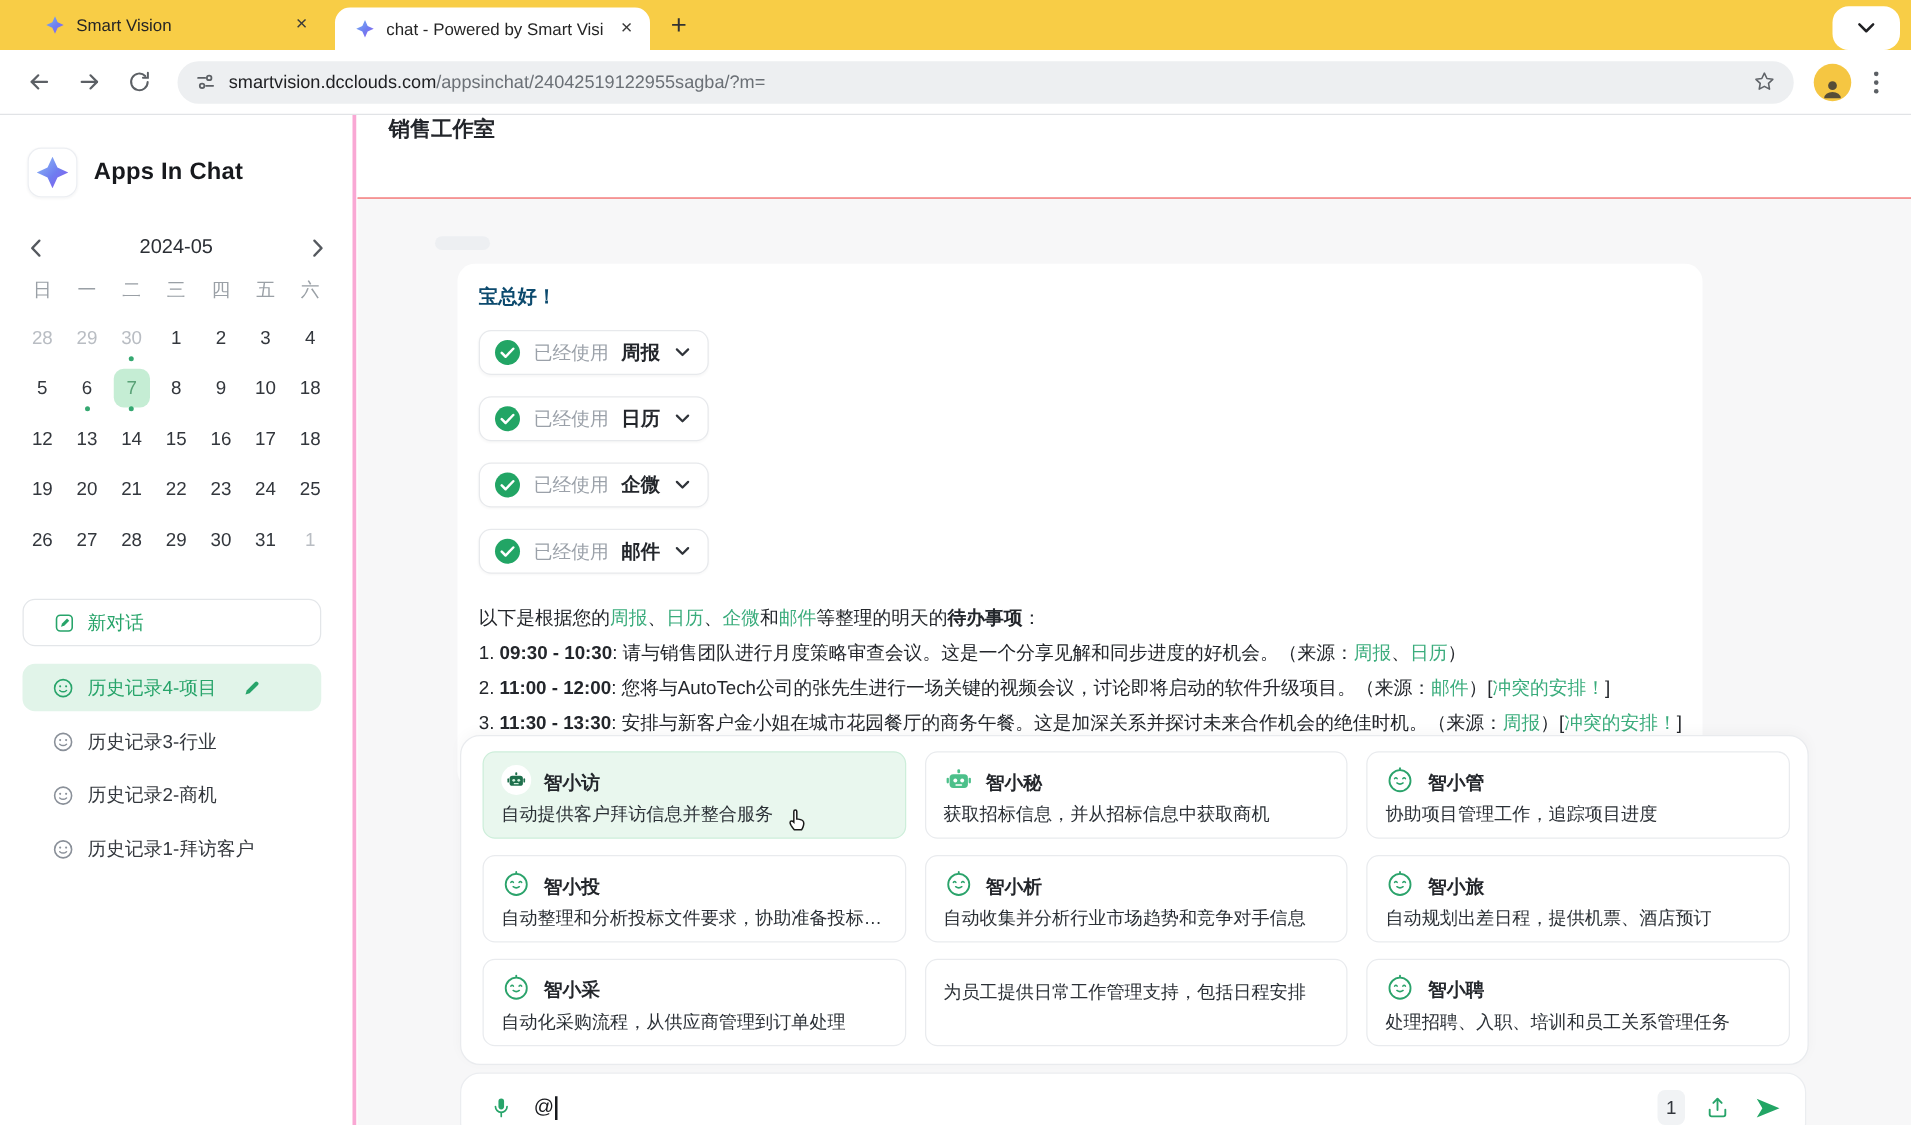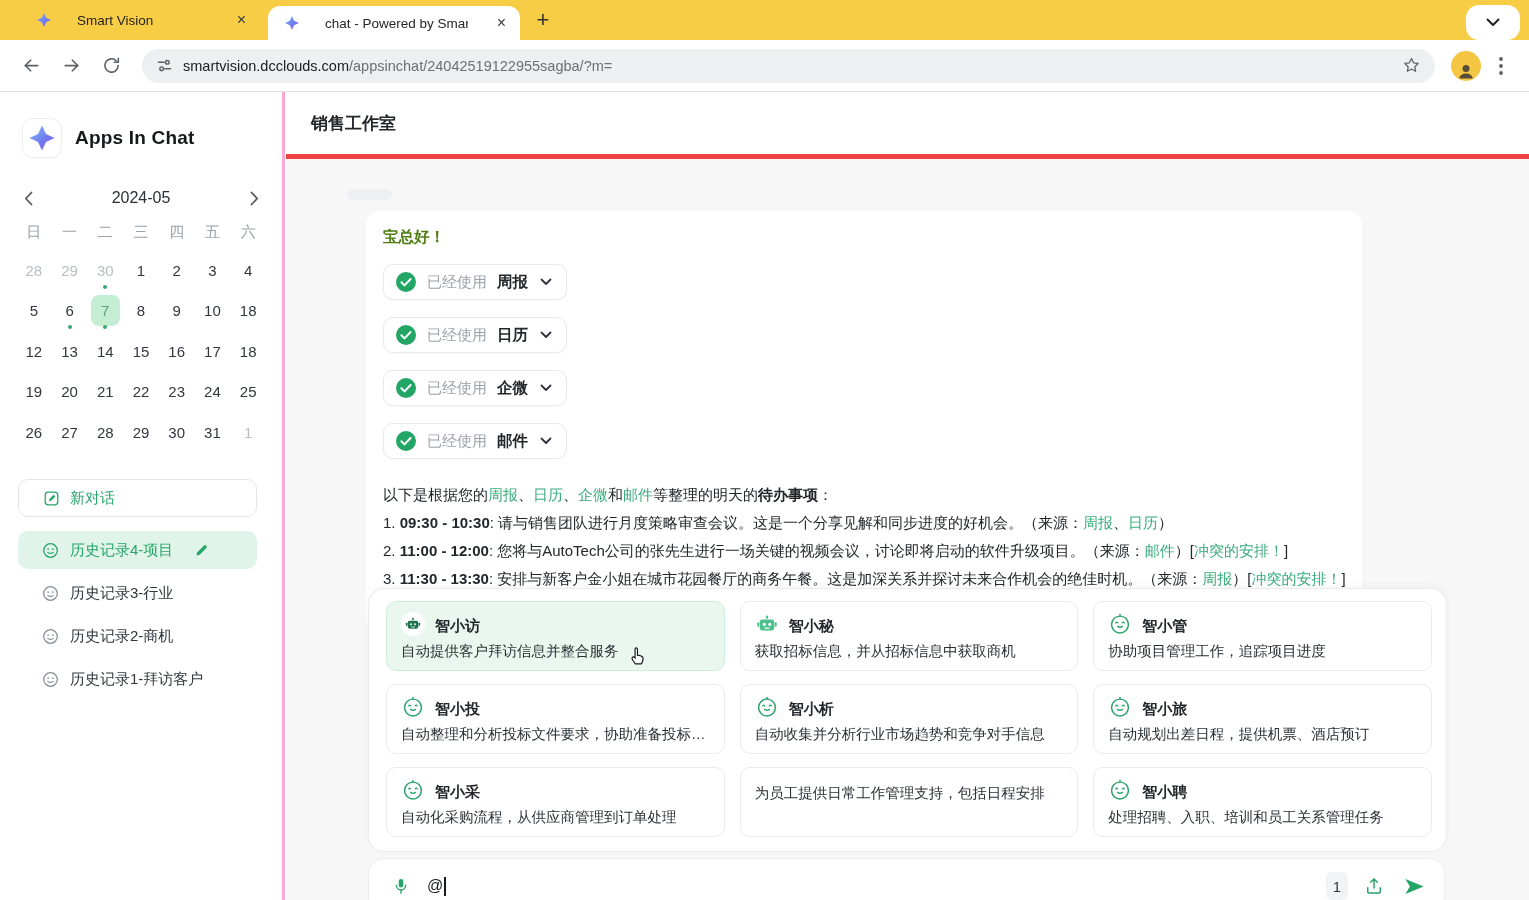--- a/index.html
+++ b/index.html
@@ -2,21 +2,21 @@
 <html><head>
 <meta charset="utf-8">
 <style>
   * { margin:0; padding:0; box-sizing:border-box; }
   html,body { width:1529px; height:900px; overflow:hidden; background:#fff;
     font-family:"Liberation Sans","DejaVu Sans",sans-serif; }
   .screen { position:relative; width:1529px; height:900px; }
 
   
   .tabstrip { position:absolute; left:0; top:0; right:0; height:40px; background:#f8cd46; }
-  .tab { display:flex; align-items:center; gap:25px; font-size:13.5px; color:#252525; }
+  .tab { display:flex; align-items:center; gap:9px; font-size:13.5px; color:#252525; }
   .tab-inactive { position:absolute; left:16px; top:0; width:244px; height:40px; padding:0 10px 0 20px; }
   .tab-active { position:absolute; left:268px; top:6px; width:252px; height:34px; background:#fff;
     border-radius:12px 12px 0 0; padding:0 10px 0 16px; }
   .tab-title { flex:1; white-space:nowrap; overflow:hidden; }
   .tab-close { font-size:16px; color:#3a3a3a; line-height:1; padding:2px 4px; }
   .newtab { position:absolute; left:528px; top:5px; width:30px; height:30px; font-size:22px; color:#333;
     display:flex; align-items:center; justify-content:center; }
   .tabsearch { position:absolute; right:9px; top:5px; width:54px; height:35px; background:#fff;
     border-radius:13px; display:flex; align-items:center; justify-content:center; }
 
@@ -61,30 +61,30 @@
 
   .history { position:absolute; left:18px; right:25px; top:439px; }
   .hist-item { height:38px; display:flex; align-items:center; padding:0 28px 0 24px; gap:11px;
     font-size:15px; color:#33373d; border-radius:10px; margin-bottom:5px; }
   .hist-item.active { background:#e1f4e9; color:#27a46a; }
   .hist-label { white-space:nowrap; }
   .hist-edit { margin-left:10px; display:flex; }
 
   
   .main-header { position:absolute; left:286px; top:92px; right:0; height:67px; background:#fff;
-    border-bottom:5px solid #ef4444; display:flex; align-items:center; padding-left:25px; }
+    border-bottom:1px solid #ef4444; display:flex; padding-left:25px; }
   .main-title { font-size:17px; font-weight:bold; color:#23262b; }
 
   .chat { position:absolute; left:286px; top:159px; right:0; bottom:0; background:#f7f7f8; overflow:hidden; }
   .stub-bubble { position:absolute; left:62px; top:30px; width:44px; height:11px;
     background:#edeff2; border-radius:6px; }
 
   .msg-card { position:absolute; left:80px; top:52px; width:996px; height:420px;
     background:#fff; border-radius:14px; padding:16px 17px; }
-  .greeting { font-size:15.5px; font-weight:bold; color:#4d7c0f; margin-bottom:16px; }
+  .greeting { font-size:15.5px; font-weight:bold; color:#0c4a6e; margin-bottom:16px; }
   .chip { display:flex; align-items:center; gap:10px; height:36px; width:max-content;
     padding:0 14px 0 11px; background:#fff; border:1px solid #e7e9ec; border-radius:10px;
     margin-bottom:17px; box-shadow:0 1px 2px rgba(0,0,0,.03); }
   .chip-used { font-size:15px; color:#9ba1a9; }
   .chip-tool { font-size:15.5px; font-weight:bold; color:#23262b; }
   .chip .chev { margin-left:2px; display:flex; }
   .msg-text { margin-top:22px; font-size:15px; line-height:28px; color:#23262b; }
   .msg-text .ln { white-space:nowrap; }
   .seg-b { font-weight:bold; }
   .seg-g { color:#3aac7c; }

